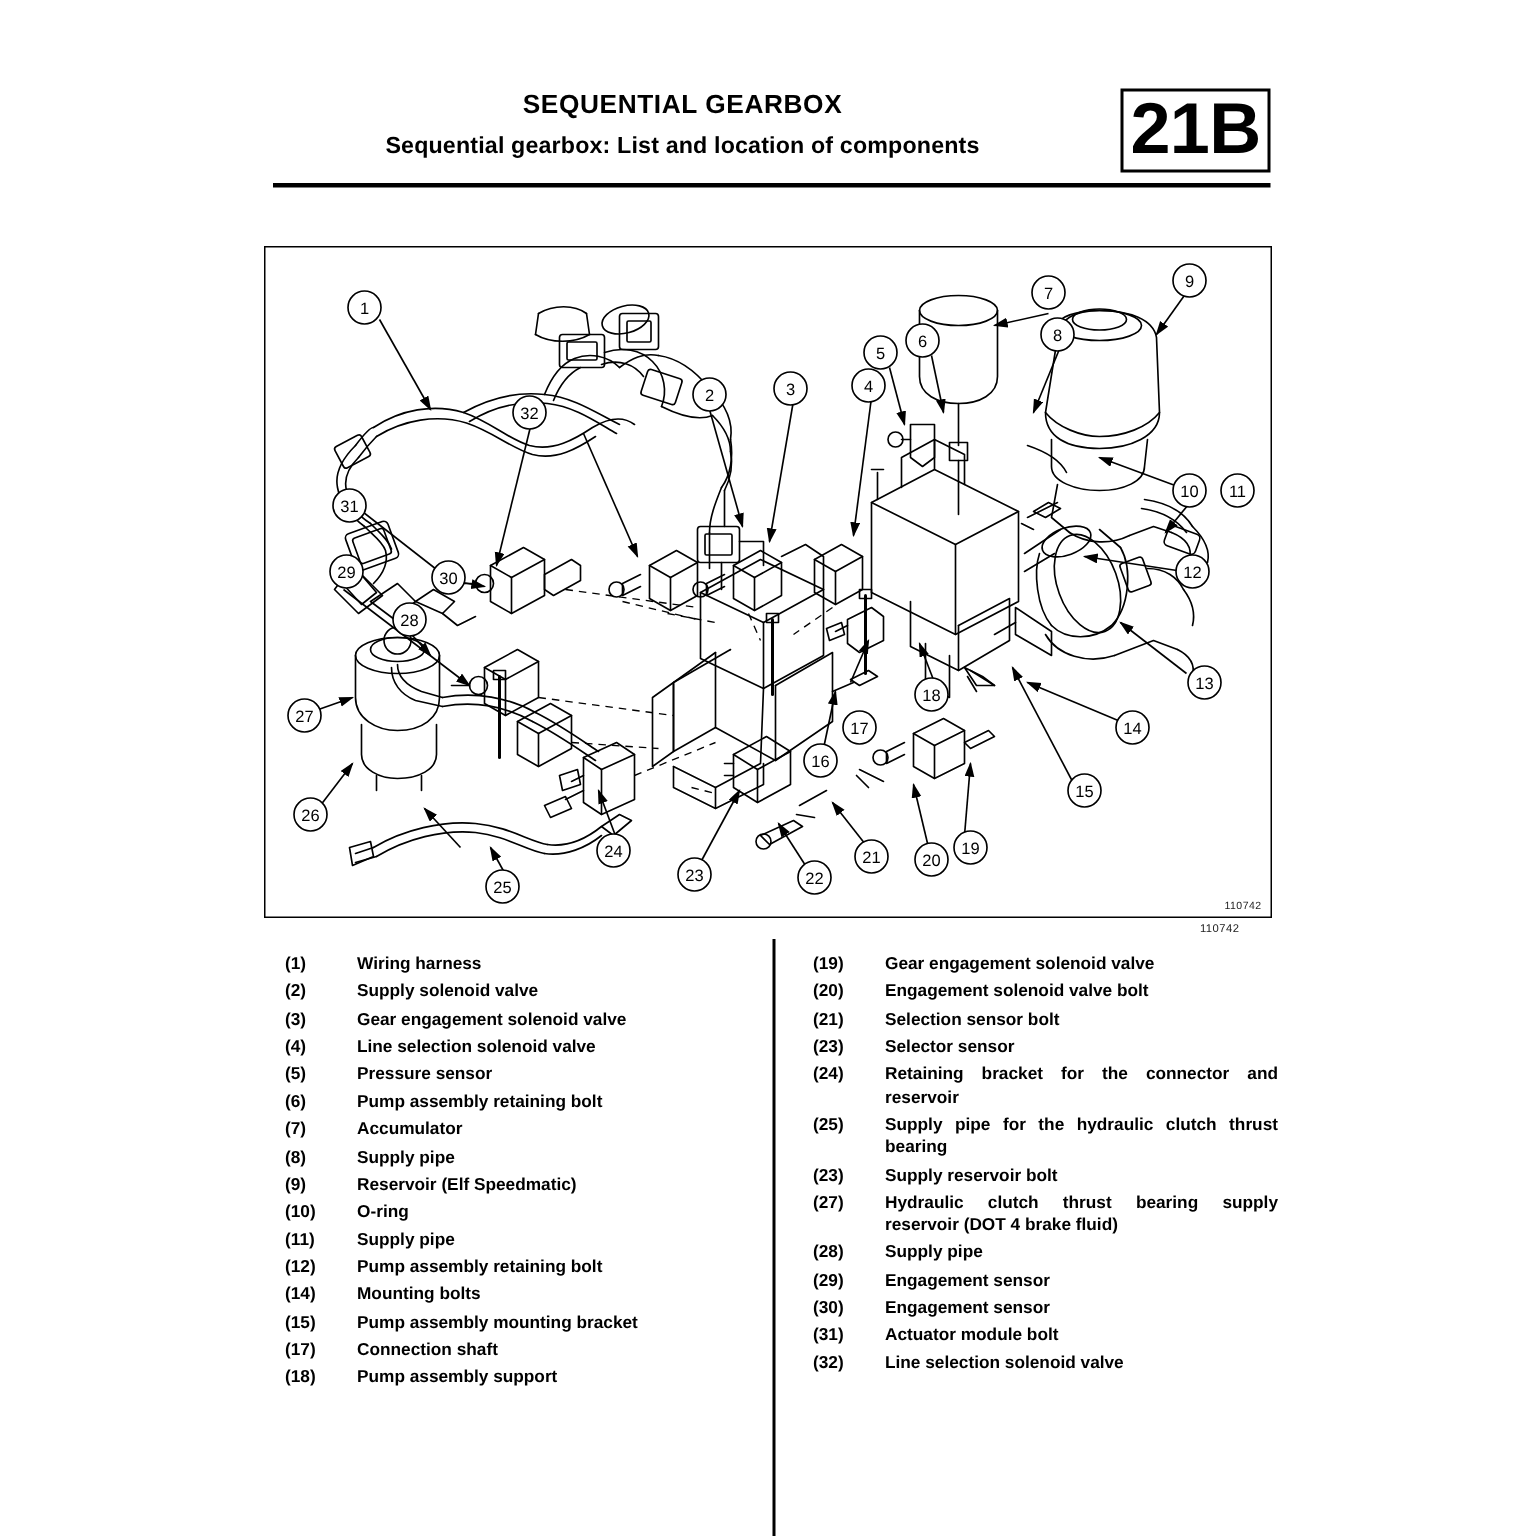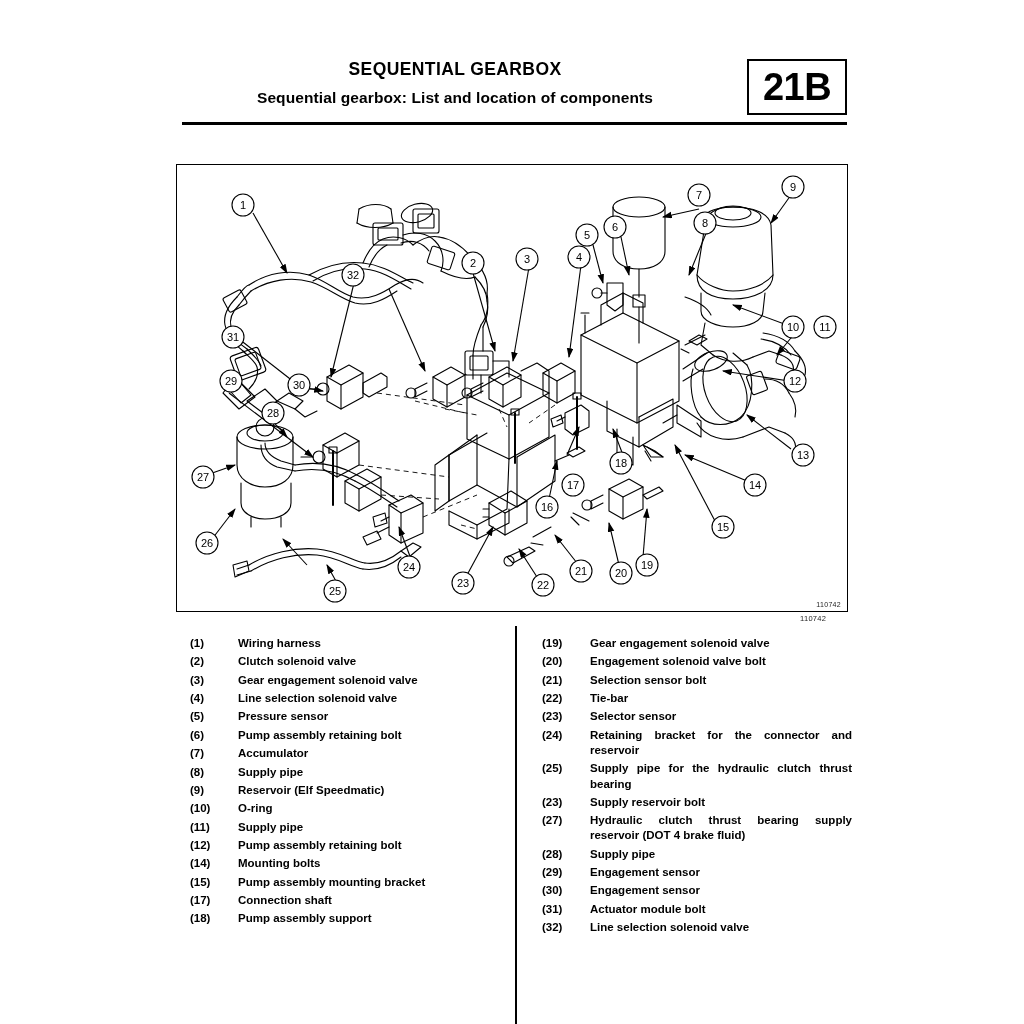--- a/index.html
+++ b/index.html
@@ -55,21 +55,21 @@
     position: absolute;
     left: 747px; top: 11px;
     width: 100px; height: 56px;
     border: 2.5px solid #000;
     display: flex;
     align-items: center;
     justify-content: center;
     background: #fff;
   }
   .section-box span {
-    font-size: 38px;
+    font-size: 48px;
     font-weight: bold;
     letter-spacing: -0.5px;
     line-height: 1;
   }
 
   
   .figure {
     position: absolute;
     left: 176px; top: 116px;
     width: 672px; height: 448px;
@@ -518,21 +518,21 @@
   <div class="legend">
     <div class="legend-divider"></div>
 
     <div class="col col-left">
       <div class="item">
           <div class="num">(1)</div>
           <div class="lbl">Wiring harness</div>
         </div>
       <div class="item">
           <div class="num">(2)</div>
-          <div class="lbl">Clutch solenoid valve</div>
+          <div class="lbl">Supply solenoid valve</div>
         </div>
       <div class="item">
           <div class="num">(3)</div>
           <div class="lbl just">Gear engagement solenoid valve</div>
         </div>
       <div class="item">
           <div class="num">(4)</div>
           <div class="lbl">Line selection solenoid valve</div>
         </div>
       <div class="item">
@@ -592,24 +592,20 @@
         </div>
       <div class="item">
           <div class="num">(20)</div>
           <div class="lbl">Engagement solenoid valve bolt</div>
         </div>
       <div class="item">
           <div class="num">(21)</div>
           <div class="lbl">Selection sensor bolt</div>
         </div>
       <div class="item">
-          <div class="num">(22)</div>
-          <div class="lbl">Tie-bar</div>
-        </div>
-      <div class="item">
           <div class="num">(23)</div>
           <div class="lbl">Selector sensor</div>
         </div>
       <div class="item">
           <div class="num">(24)</div>
           <div class="lbl just">Retaining bracket for the connector and reservoir</div>
         </div>
       <div class="item">
           <div class="num">(25)</div>
           <div class="lbl just">Supply pipe for the hydraulic clutch thrust bearing</div>

